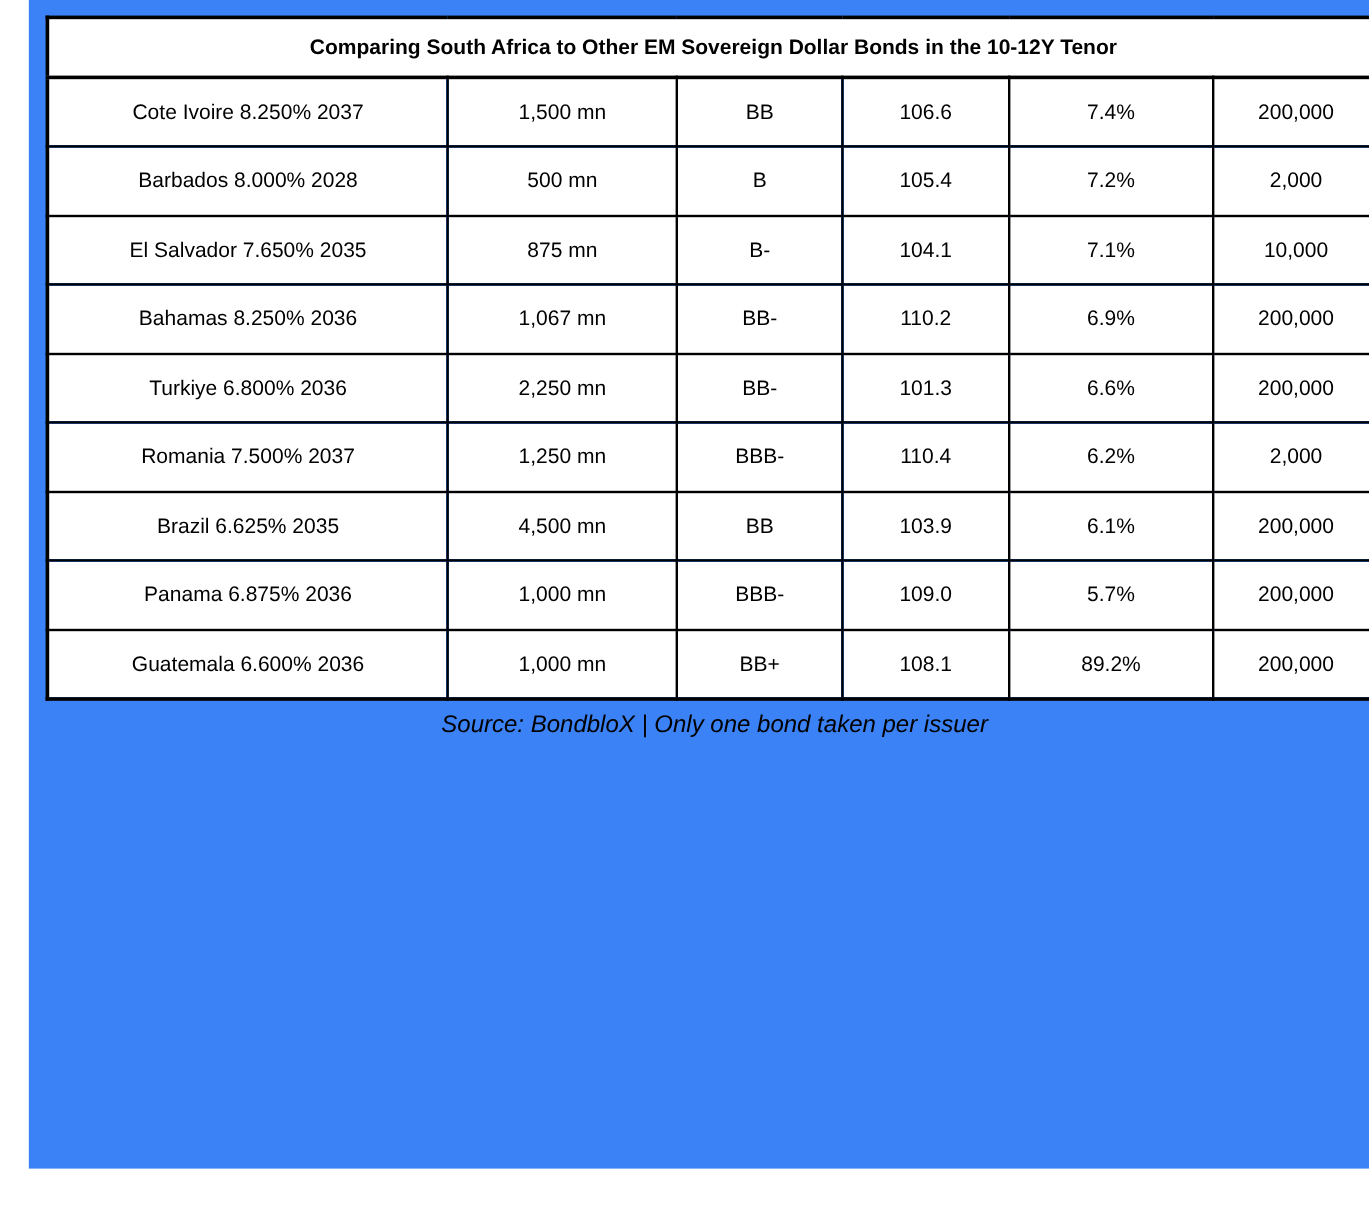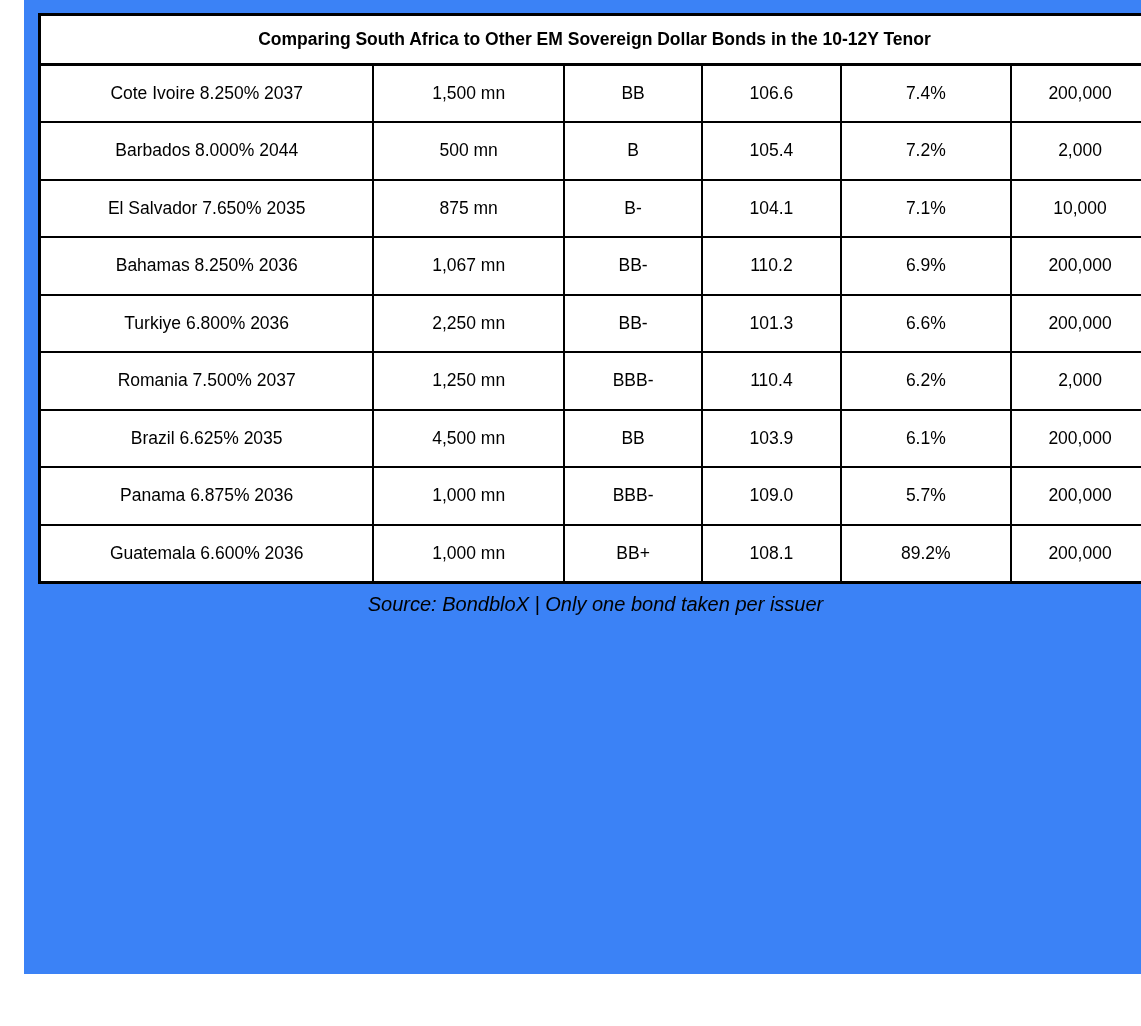--- a/index.html
+++ b/index.html
@@ -81,21 +81,21 @@
     <tbody>
       <tr>
         <td>Cote Ivoire 8.250% 2037</td>
         <td>1,500 mn</td>
         <td>BB</td>
         <td>106.6</td>
         <td>7.4%</td>
         <td>200,000</td>
       </tr>
       <tr>
-        <td>Barbados 8.000% 2044</td>
+        <td>Barbados 8.000% 2028</td>
         <td>500 mn</td>
         <td>B</td>
         <td>105.4</td>
         <td>7.2%</td>
         <td>2,000</td>
       </tr>
       <tr>
         <td>El Salvador 7.650% 2035</td>
         <td>875 mn</td>
         <td>B-</td>

